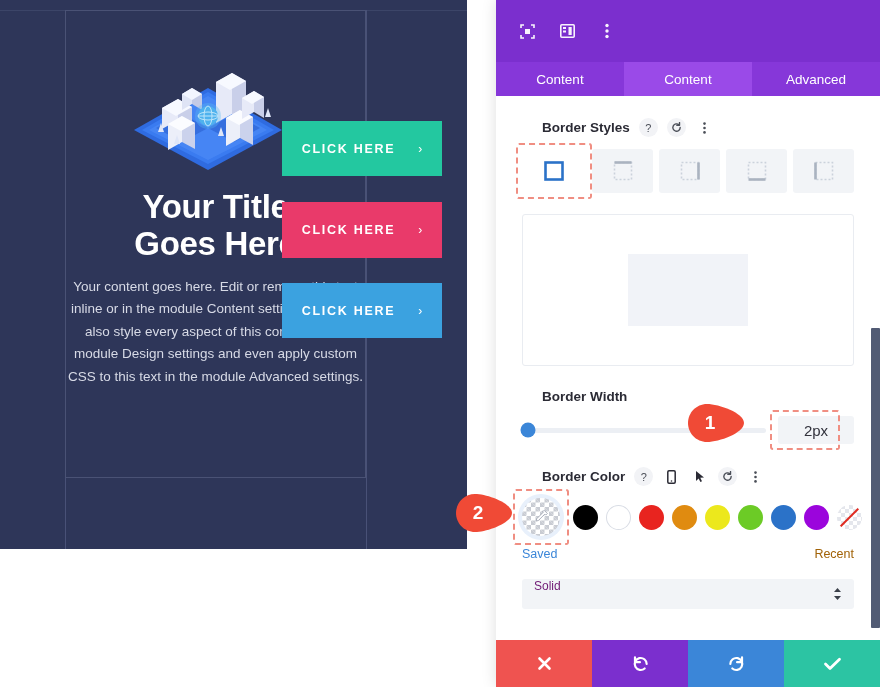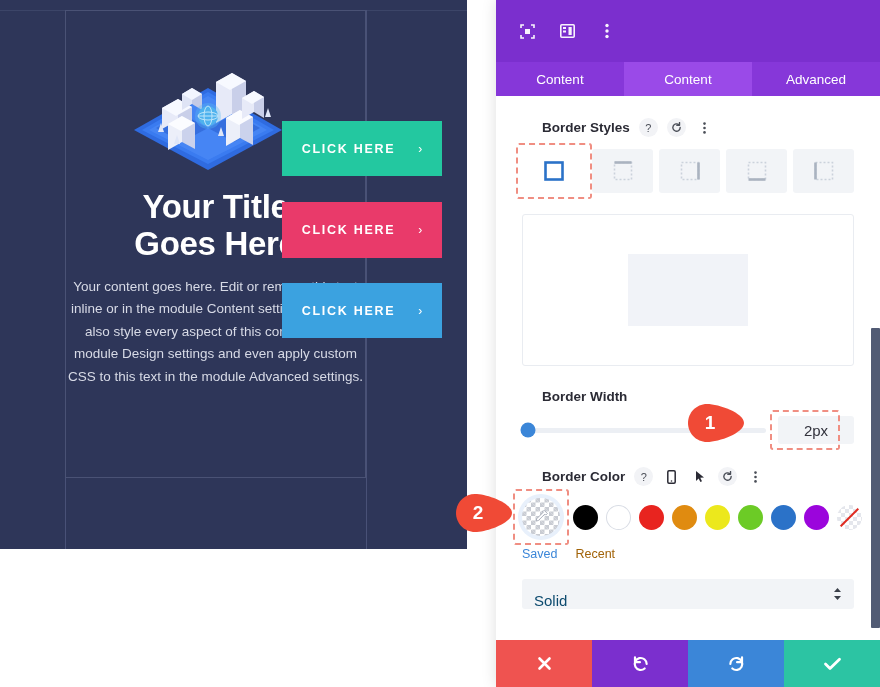--- a/index.html
+++ b/index.html
@@ -165,31 +165,31 @@
       linear-gradient(45deg,#e4e6ec 25%,transparent 25%,transparent 75%,#e4e6ec 75%);
     background-size: 8px 8px; background-position: 0 0, 4px 4px;
     background-color: #fff; position: relative; overflow: hidden;
   }
   .none-sw::after {
     content: ""; position: absolute; left: -3px; top: 11px; width: 32px; height: 2px;
     background: #e02b20; transform: rotate(-45deg);
   }
 
   .saved-row {
-    display: flex; justify-content: flex-start; gap: 18px; margin-top: 11px;
+    display: flex; justify-content: space-between; gap: 18px; margin-top: 11px;
     font-size: 12.5px;
   }
   .saved { color: #3b86d8; }
   .recent { color: #a16207; }
 
   .sec-3 { margin-top: 18px; }
   .select {
     margin-top: 10px; height: 30px; background: #f2f4f7; border-radius: 3px;
-    display: flex; align-items: flex-end; padding: 0 12px;
-    font-size: 15px; color: #0c4a6e; position: relative;
+    display: flex; align-items: flex-start; padding: 0 12px;
+    font-size: 12px; color: #701a75; position: relative;
   }
   .select .caret {
     position: absolute; right: 12px; top: 50%; transform: translateY(-50%);
     font-size: 10px; color: #3a3f49; line-height: 1;
     display: flex; flex-direction: column; gap: 1px;
   }
 
   .m-foot { height: 47px; display: flex; flex: 0 0 47px; }
   .fbtn { flex: 1; display: flex; align-items: center; justify-content: center;
           color: #fff; }

